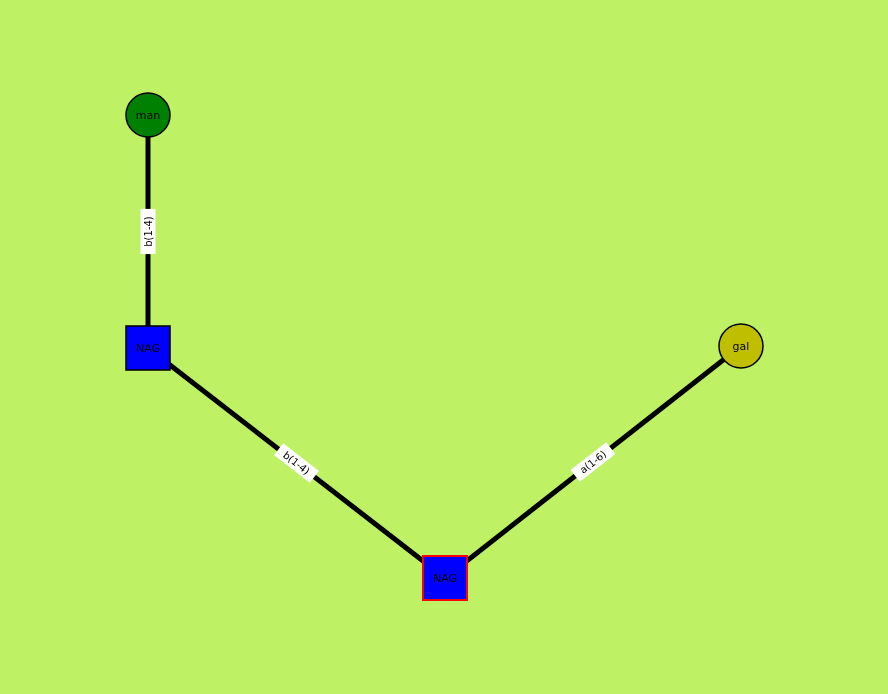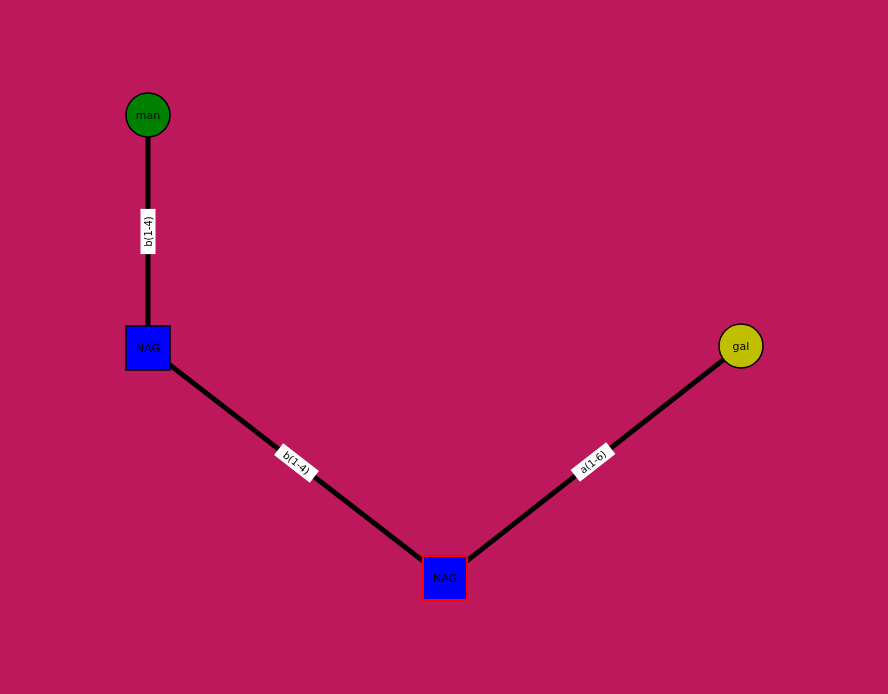--- a/index.html
+++ b/index.html
@@ -4,21 +4,21 @@
   <style>
     html, body {
       margin: 0;
       padding: 0;
       background: #ffffff;
     }
     .canvas {
       position: relative;
       width: 888px;
       height: 694px;
-      background: #be185d;
+      background: #bef264;
       overflow: hidden;
       font-family: "DejaVu Sans", sans-serif;
     }
     svg {
       display: block;
     }
     .node-label {
       font-family: "DejaVu Sans", sans-serif;
       font-size: 11px;
       fill: #000000;

